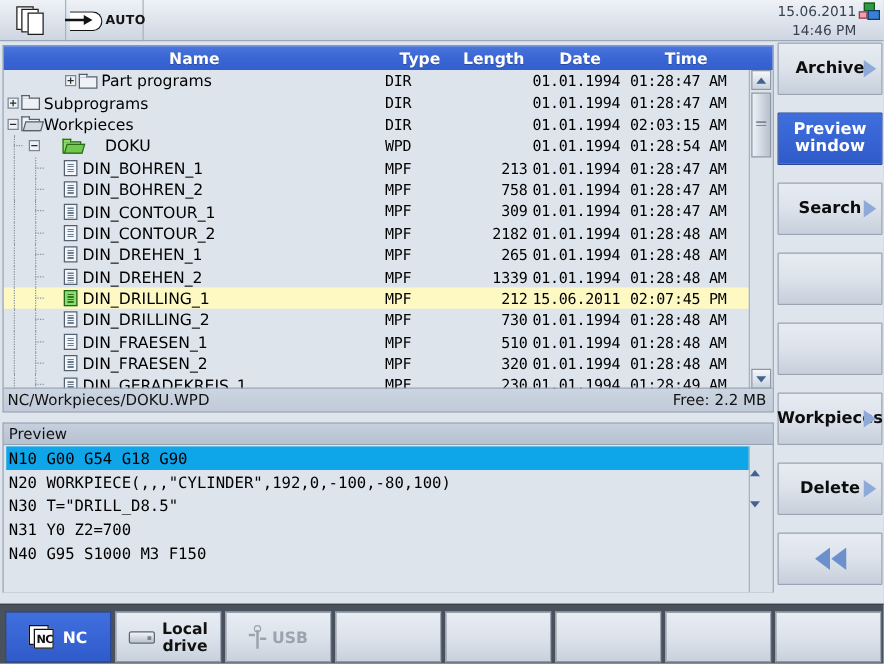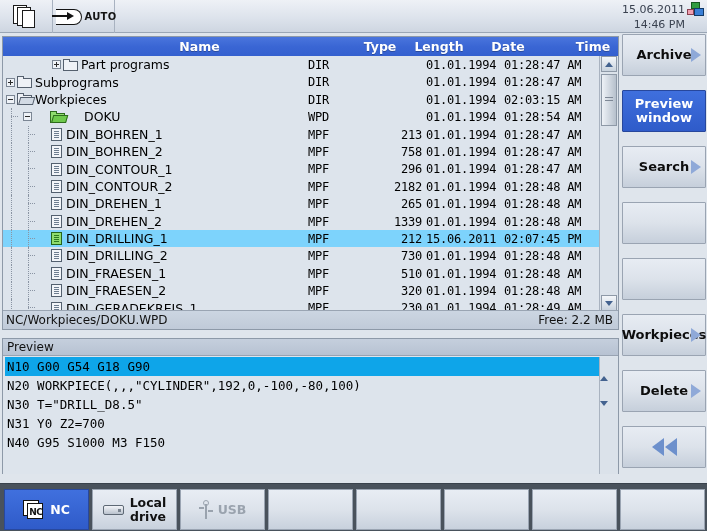--- a/index.html
+++ b/index.html
@@ -74,38 +74,37 @@
   }
   .colhead {
     position: relative; height: 19px; width: 100%;
     background: linear-gradient(to bottom, #4a75dd 0%, #3a66d4 50%, #3460cf 100%);
     color: #ffffff; font-size: 12px; font-weight: bold;
   }
   .colhead span {
     position: absolute; top: 2px; white-space: nowrap;
     font-family: "DejaVu Sans", sans-serif; font-weight: bold; font-size: 12.5px;
     text-shadow: 0 1px 0 rgba(0,0,0,.25);
-    margin-left: 44px;
   }
   .ch-name   { left: 0; width: 305px; text-align: center; }
   .ch-type   { left: 305px; width: 56px; text-align: center; }
   .ch-length { left: 361px; width: 62px; text-align: center; }
   .ch-date   { left: 423px; width: 76px; text-align: center; }
   .ch-time   { left: 499px; width: 94px; text-align: center; }
 
   .rows {
     position: absolute; left: 0; top: 19px; width: 598px; height: 255px;
     overflow: hidden; background: #dde4ec;
   }
   .row {
     position: relative; height: 17.4px; width: 100%;
     font-size: 12.5px; color: #000; white-space: nowrap;
     font-family: "DejaVu Sans Mono", monospace;
   }
-  .row.selected { background: #7dd3fc; }
+  .row.selected { background: #fef9c3; }
   .row .nm {
     position: absolute; left: 0; top: 0; height: 17.4px; display: flex; align-items: center;
     font-family: "DejaVu Sans", sans-serif; font-size: 12.5px;
   }
   .row .cell {
     position: absolute; top: 1px; height: 16px; line-height: 16px;
     font-family: "DejaVu Sans Mono", monospace; font-size: 12px; letter-spacing: -0.2px;
   }
   .c-type   { left: 305px; width: 56px; text-align: left; }
   .c-length { left: 355px; width: 64px; text-align: right; }
@@ -421,21 +420,21 @@
         <div class="row">
           <span class="guide" style="left:8px"></span>
           <span class="guide" style="left:25px"></span>
           <span class="elbow" style="left:25px"></span>
           <span class="nm" style="left:37px;">
             <span style="display:inline-block;width:9px;flex:none;"></span>
             <span class="doc"></span>
             <span>DIN_CONTOUR_1</span>
           </span>
           <span class="cell c-type">MPF</span>
-          <span class="cell c-length">296</span>
+          <span class="cell c-length">309</span>
           <span class="cell c-date">01.01.1994</span>
           <span class="cell c-time">01:28:47 AM</span>
         </div>
         <div class="row">
           <span class="guide" style="left:8px"></span>
           <span class="guide" style="left:25px"></span>
           <span class="elbow" style="left:25px"></span>
           <span class="nm" style="left:37px;">
             <span style="display:inline-block;width:9px;flex:none;"></span>
             <span class="doc"></span>

